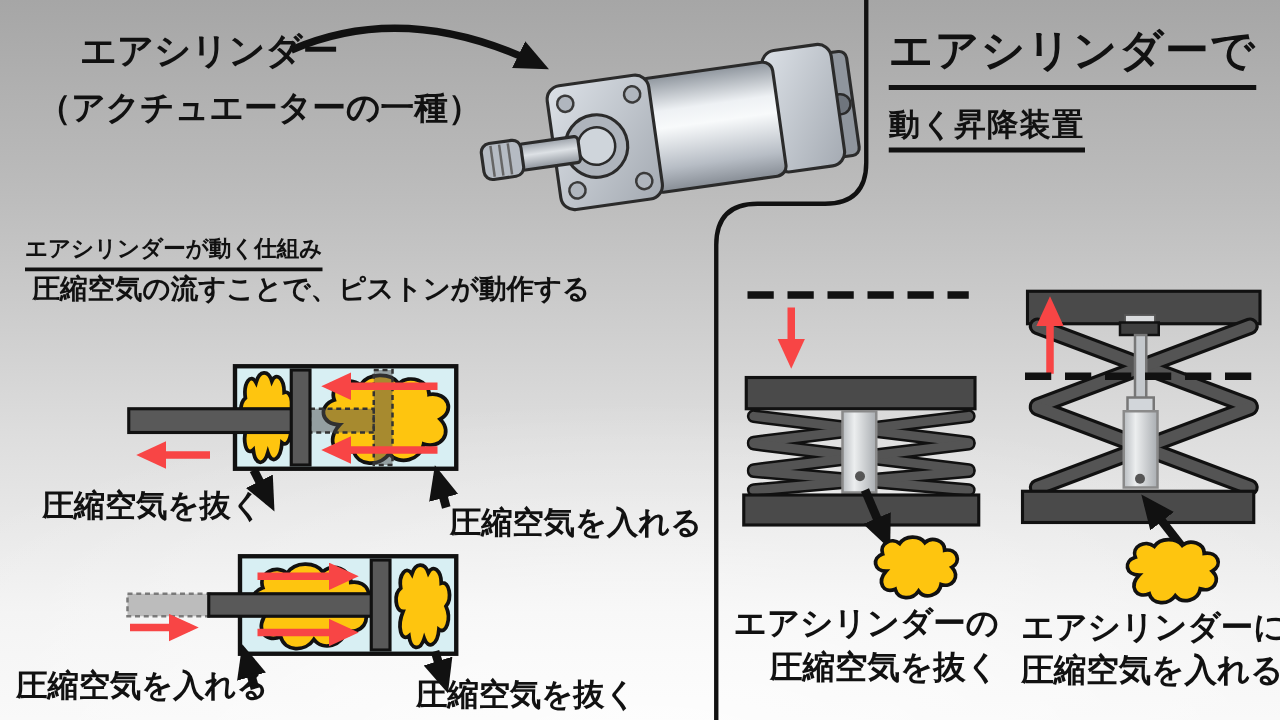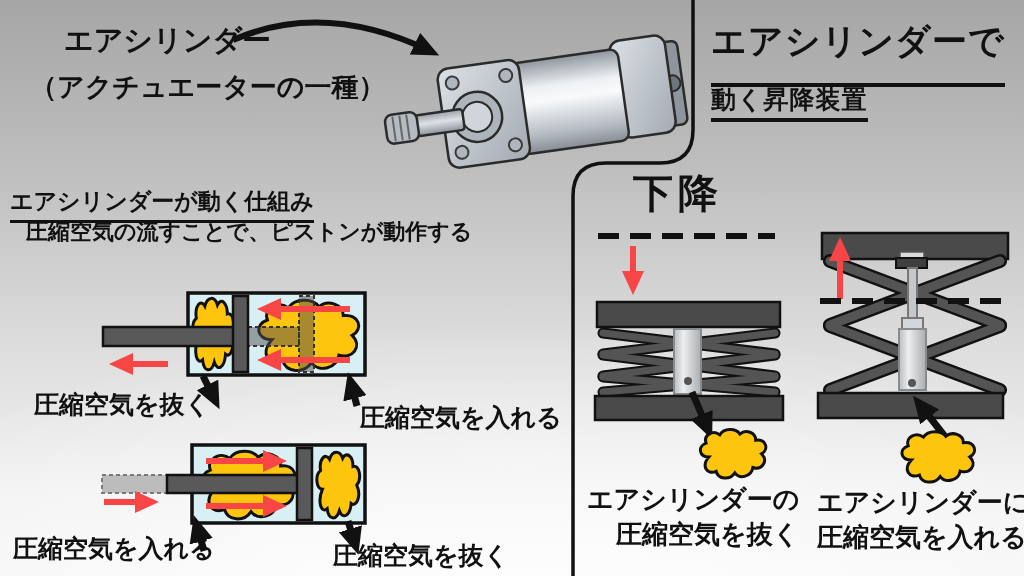--- a/index.html
+++ b/index.html
@@ -10,23 +10,23 @@
     font-family:"DejaVu Sans","Liberation Sans",sans-serif;
     background:
       radial-gradient(130% 95% at 50% 108%, rgba(255,255,255,.85) 0%, rgba(255,255,255,0) 55%),
       linear-gradient(180deg,#a6a6a6 0%,#bdbdbd 28%,#dddddd 60%,#f2f2f2 85%,#f7f7f7 100%);
     color:#111;
   }
   .stage svg.layer{position:absolute;left:0;top:0;}
   .txt{position:absolute;font-weight:bold;color:#111;white-space:nowrap;line-height:1.25;}
   .t-intro1{left:28px;top:22px;font-size:29px;margin-left:36px;}
   .t-intro2{left:30px;top:70px;font-size:27px;text-align:center;}
-  .t-paneltitle1{left:711px;top:20px;font-size:35px;letter-spacing:1px;border-bottom:4px solid #111;padding-bottom:19px;}
+  .t-paneltitle1{left:711px;top:20px;font-size:35px;letter-spacing:1px;border-bottom:4px solid #111;padding-bottom:4px;}
   .t-paneltitle2{left:711px;top:84px;font-size:25px;letter-spacing:1px;border-bottom:4px solid #111;padding-bottom:3px;}
-  .t-mechhead{left:10px;top:189px;font-size:23px;border-bottom:3px solid #111;padding-bottom:2px;font-family:Liberation Mono, monospace;}
+  .t-mechhead{left:20px;top:189px;font-size:18px;border-bottom:3px solid #111;padding-bottom:2px;}
   .t-mechsub{left:26px;top:218px;font-size:22px;}
   .t-d1left{left:34px;top:389px;font-size:25px;}
   .t-d1right{left:360px;top:402px;font-size:25px;}
   .t-d2left{left:13px;top:533px;font-size:25px;}
   .t-d2right{left:333px;top:540px;font-size:25px;}
   .t-descend{left:633px;top:168px;font-size:40px;letter-spacing:5px;}
   .t-ascend{left:873px;top:172px;font-size:40px;letter-spacing:5px;}
   .t-cap{font-size:26px;line-height:35px;}
   .t-capdescend{left:587px;top:482px;text-align:right;}
   .t-capascend{left:817px;top:485px;}
@@ -180,21 +180,20 @@
   <div class="txt t-paneltitle2">動く昇降装置</div>
 
   <div class="txt t-mechhead">エアシリンダーが動く仕組み</div>
   <div class="txt t-mechsub">圧縮空気の流すことで、ピストンが動作する</div>
 
   <div class="txt t-d1left">圧縮空気を抜く</div>
   <div class="txt t-d1right">圧縮空気を入れる</div>
   <div class="txt t-d2left">圧縮空気を入れる</div>
   <div class="txt t-d2right">圧縮空気を抜く</div>
 
-  <div class="txt t-descend">下降</div>
 
   <div class="txt t-cap t-capdescend">
     <div>エアシリンダーの</div>
     <div>圧縮空気を抜く</div>
   </div>
   <div class="txt t-cap t-capascend">
     <div>エアシリンダーに</div>
     <div>圧縮空気を入れる</div>
   </div>
 

